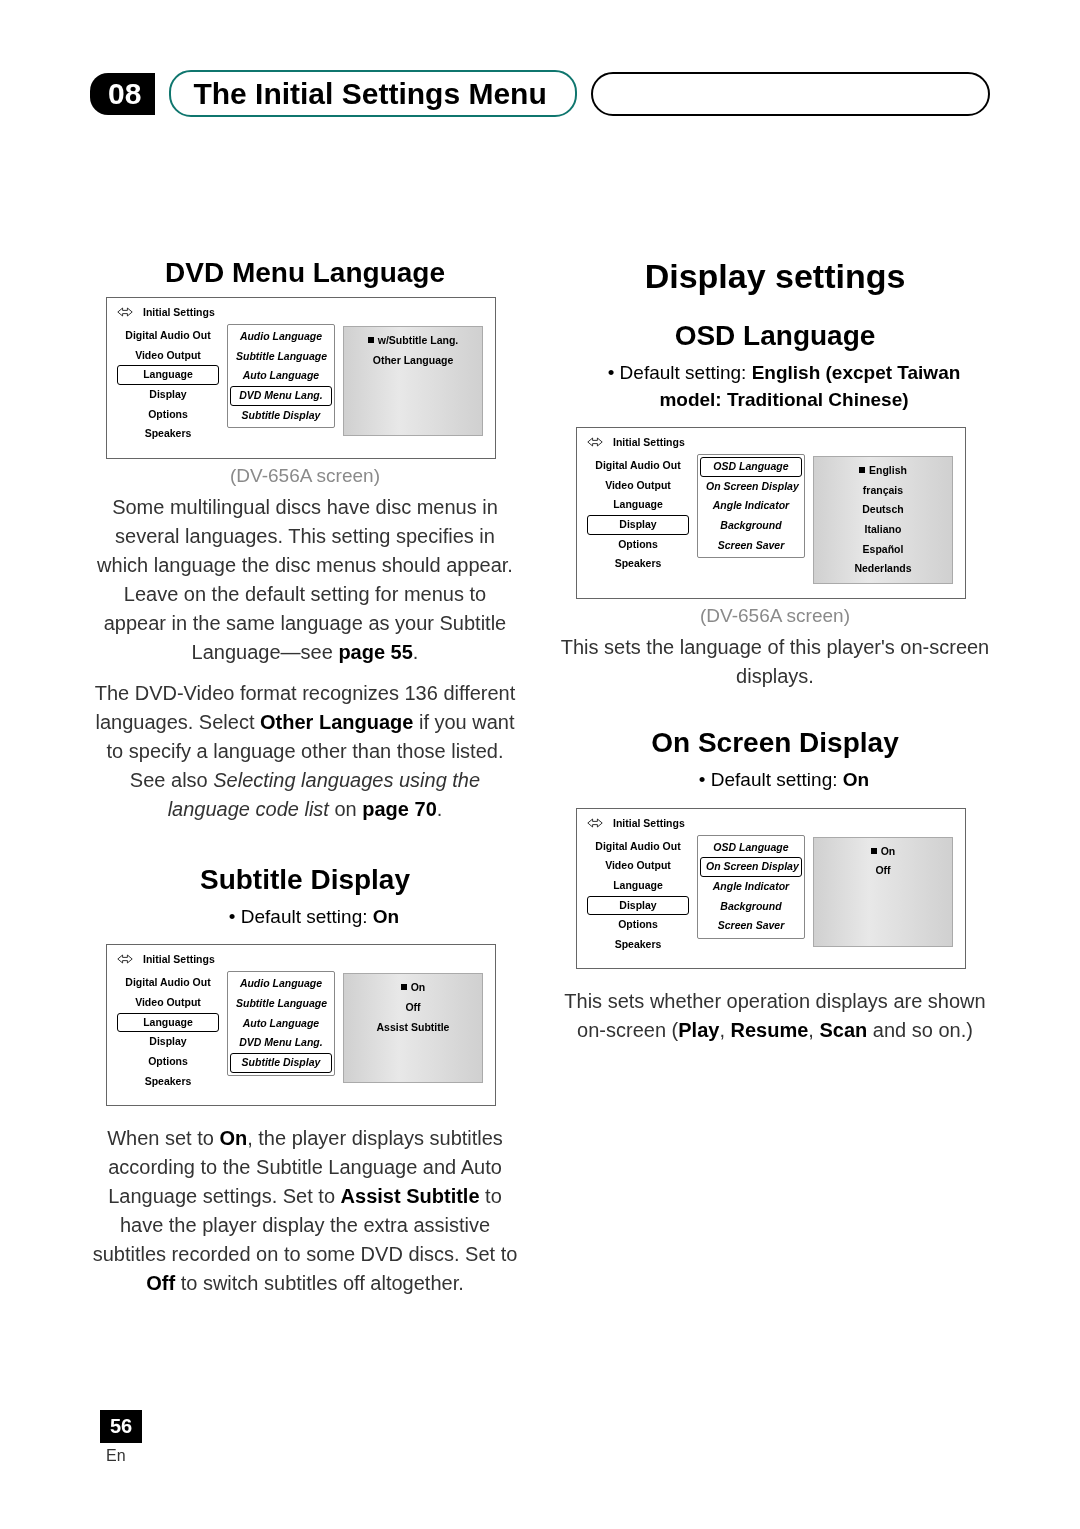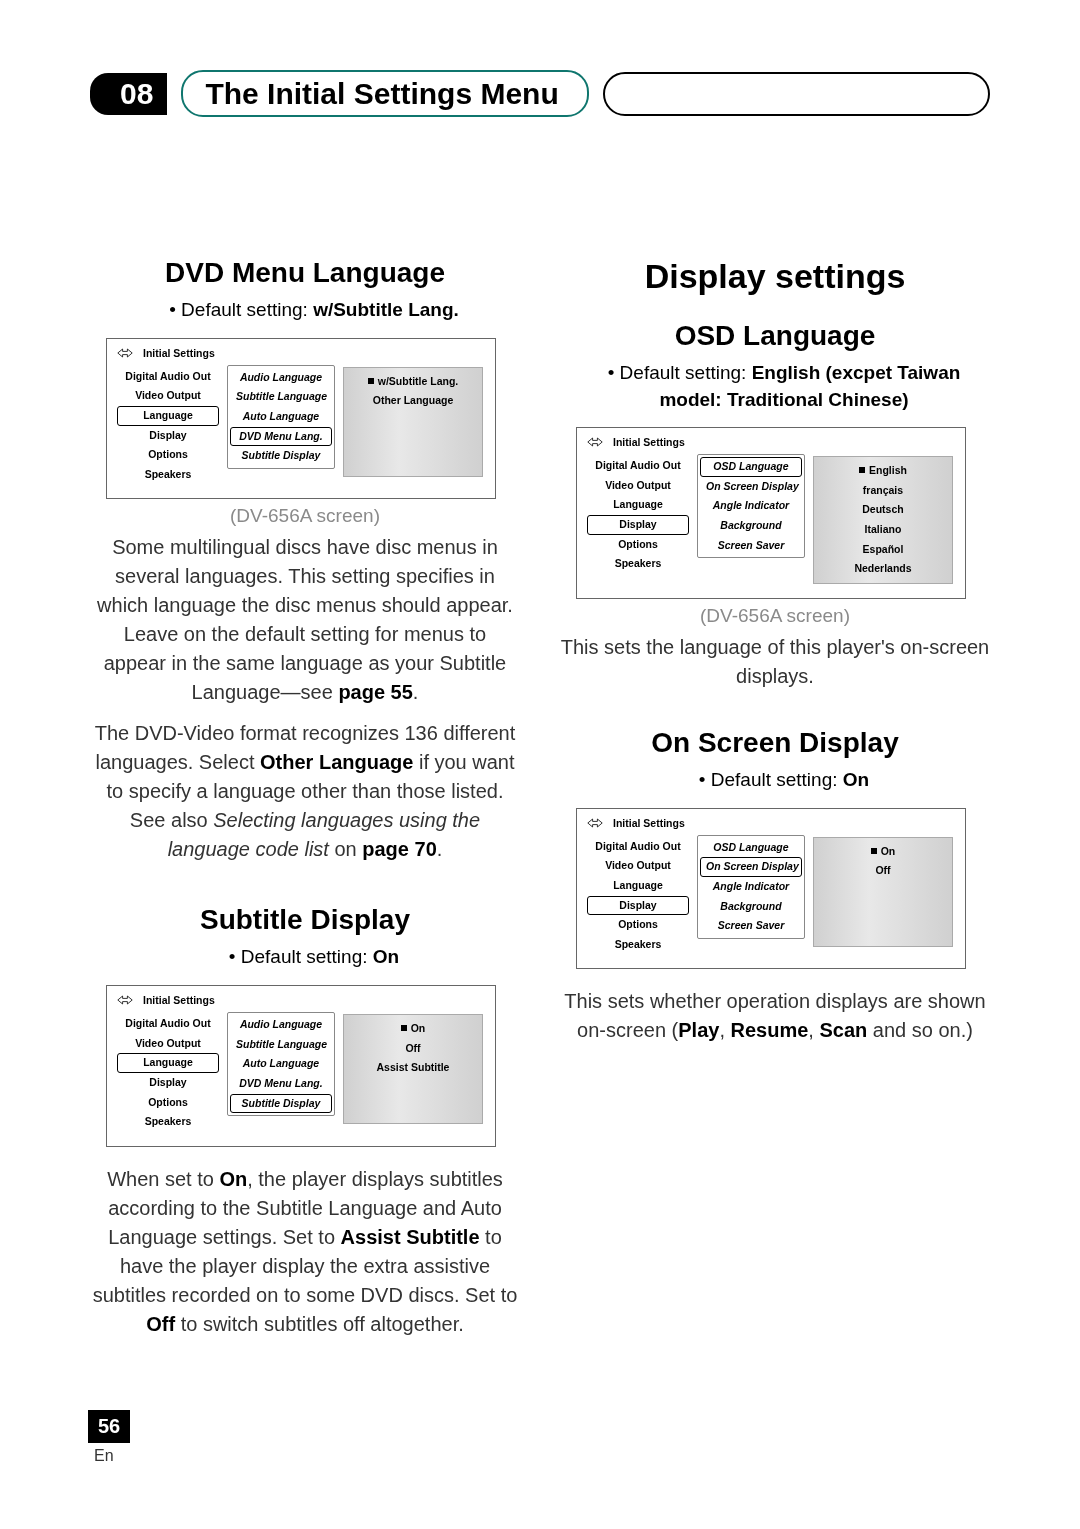--- a/index.html
+++ b/index.html
@@ -17,21 +17,21 @@
     align-items: center;
     gap: 14px;
     margin-bottom: 140px;
   }
   .chapter-num {
     background: #000;
     color: #fff;
     font-weight: 800;
     font-size: 30px;
     border-radius: 18px 0 0 18px;
-    padding: 6px 14px 6px 30px;
+    padding: 6px 14px 6px 18px;
     line-height: 1;
     text-align: right;
   }
   .chapter-title {
     border: 2px solid #0f766e;
     border-radius: 22px;
     padding: 5px 28px 5px 22px;
     font-weight: 800;
     font-size: 30px;
     line-height: 1.1;
@@ -137,21 +137,21 @@
   .marker {
     display: inline-block;
     width: 6px; height: 6px;
     background: #000;
     margin-right: 4px;
     vertical-align: 1px;
   }
   .footer {
     position: absolute;
     bottom: 64px;
-    left: 88px;
+    left: 100px;
   }
   .page-num {
     background: #000;
     color: #fff;
     font-weight: 800;
     font-size: 20px;
     padding: 5px 10px;
     display: inline-block;
   }
   .lang-code {
@@ -168,23 +168,20 @@
   <div class="chapter-num">08</div>
   <div class="chapter-title">The Initial Settings Menu</div>
   <div class="note-box"></div>
 </div>
 
 <div class="columns">
 
   <div class="col">
 
     <div class="h2">DVD Menu Language</div>
-    <div class="bullet">
-      <span>Default setting: </span><b>w/Subtitle Lang.</b>
-    </div>
 
     <div class="screenshot">
         <div class="ss-header">
           <span class="pointer-icon">
             <svg viewBox="0 0 20 12" width="16" height="10">
               <path d="M1 6 L7 1 L7 4 L13 4 L13 1 L19 6 L13 11 L13 8 L7 8 L7 11 Z" fill="none" stroke="#000" stroke-width="1"></path>
             </svg>
           </span>
           <span>Initial Settings</span>
         </div>

